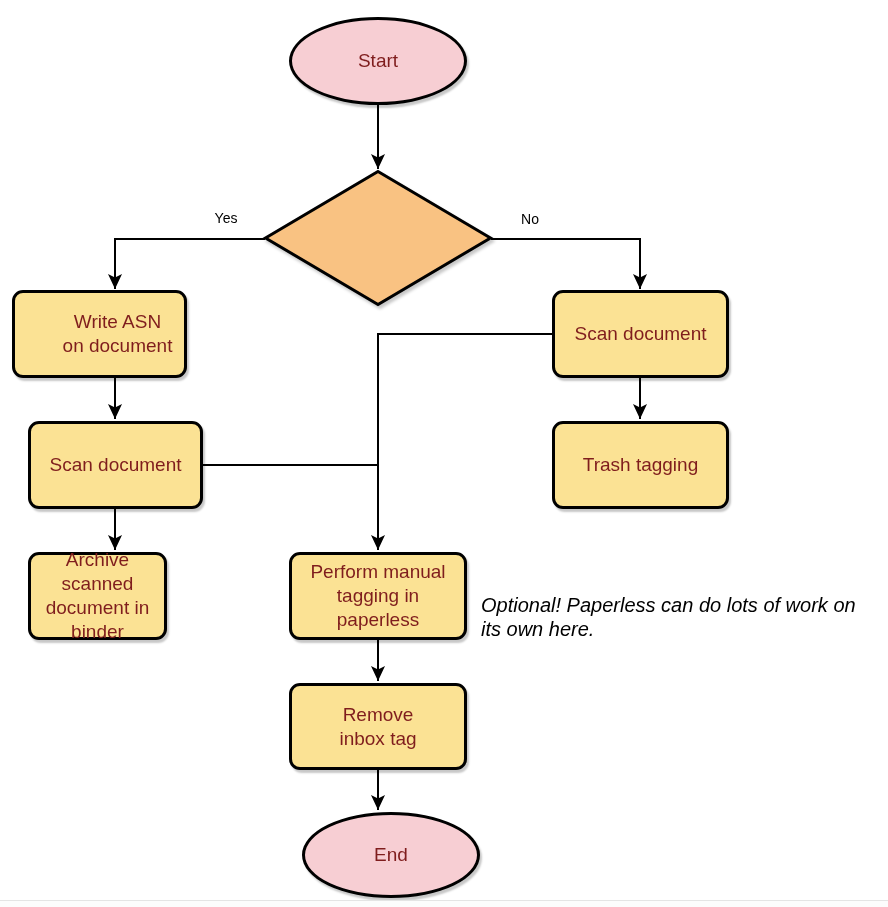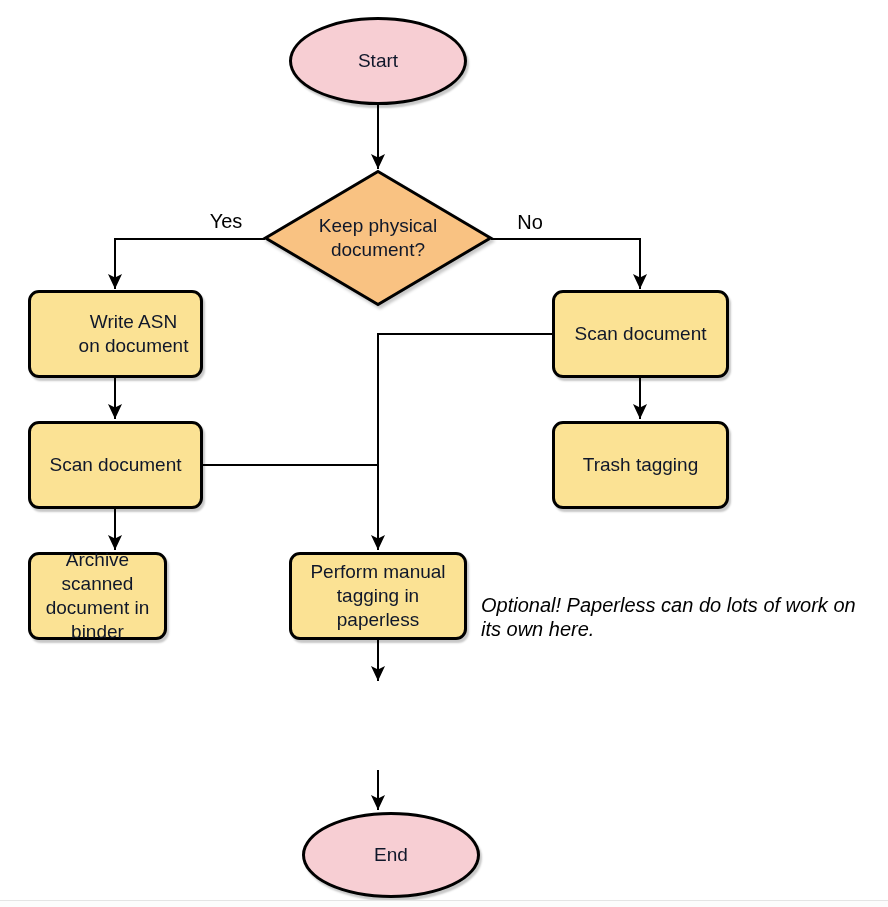--- a/index.html
+++ b/index.html
@@ -21,21 +21,21 @@
     width: 888px; height: 907px;
     overflow: visible;
   }
   .node {
     position: absolute;
     box-sizing: border-box;
     display: flex;
     align-items: center;
     justify-content: center;
     text-align: center;
-    color: #0f172a;
+    color: #7f1d1d;
     font-size: 19px;
     line-height: 24px;
   }
   .node-label {
     white-space: pre-line;
   }
   .process {
     background: var(--process-fill, #fbe294);
     border: 3px solid var(--stroke, #000);
     border-radius: 11px;
@@ -58,32 +58,32 @@
     filter: drop-shadow(2px 3px 1.5px rgba(0,0,0,0.22));
   }
   .decision-label {
     position: relative;
     z-index: 2;
     white-space: pre-line;
   }
   
   #node-start        { left: 289px; top: 17px;  width: 178px; height: 88px; }
   #node-decision     { left: 264px; top: 170px; width: 228px; height: 136px; }
-  #node-write-asn    { left: 28px;  top: 290px; width: 175px; height: 88px; padding-left: 36px; }
+  #node-write-asn    { left: 12px;  top: 290px; width: 175px; height: 88px; padding-left: 36px; }
   #node-scan-left    { left: 28px;  top: 421px; width: 175px; height: 88px; }
   #node-archive      { left: 28px;  top: 552px; width: 139px; height: 88px; }
   #node-scan-right   { left: 552px; top: 290px; width: 177px; height: 88px; }
   #node-trash        { left: 552px; top: 421px; width: 177px; height: 88px; }
   #node-tagging      { left: 289px; top: 552px; width: 178px; height: 88px; }
   #node-remove-inbox { left: 289px; top: 683px; width: 178px; height: 87px; }
   #node-end          { left: 302px; top: 812px; width: 178px; height: 86px; }
 
   .edge-label {
     position: absolute;
-    font-size: 20px;
+    font-size: 14px;
     color: #000000;
     text-align: center;
     width: 60px;
   }
   #edge-label-yes { left: 196px; top: 210px; }
   #edge-label-no  { left: 500px; top: 211px; text-align: center; }
 
   .annotation {
     position: absolute;
     left: 481px;
@@ -129,22 +129,20 @@
   </svg>
 
   <div id="node-start" class="node terminal">
     <span class="node-label">Start</span>
   </div>
 
   <div id="node-decision" class="node decision-wrap">
     <svg width="228" height="136" viewBox="0 0 228 136" xmlns="http://www.w3.org/2000/svg">
       <polygon points="114,1.5 226.5,68 114,134.5 1.5,68" fill="#f9c282" stroke="#000000" stroke-width="3" stroke-linejoin="miter"></polygon>
     </svg>
-    <span class="decision-label">Keep physical
-document?</span>
   </div>
 
   <div id="node-write-asn" class="node process">
     <span class="node-label">Write ASN
 on document</span>
   </div>
 
   <div id="node-scan-left" class="node process">
     <span class="node-label">Scan document</span>
   </div>
@@ -162,20 +160,24 @@
   <div id="node-trash" class="node process">
     <span class="node-label">Trash tagging</span>
   </div>
 
   <div id="node-tagging" class="node process">
     <span class="node-label">Perform manual
 tagging in
 paperless</span>
   </div>
 
+  <div id="node-remove-inbox" class="node process">
+    <span class="node-label">Remove
+inbox tag</span>
+  </div>
 
   <div id="node-end" class="node terminal">
     <span class="node-label">End</span>
   </div>
 
   <div id="edge-label-yes" class="edge-label">Yes</div>
   <div id="edge-label-no" class="edge-label">No</div>
 
   <div class="annotation">Optional! Paperless can do lots of work on
 its own here.</div>

